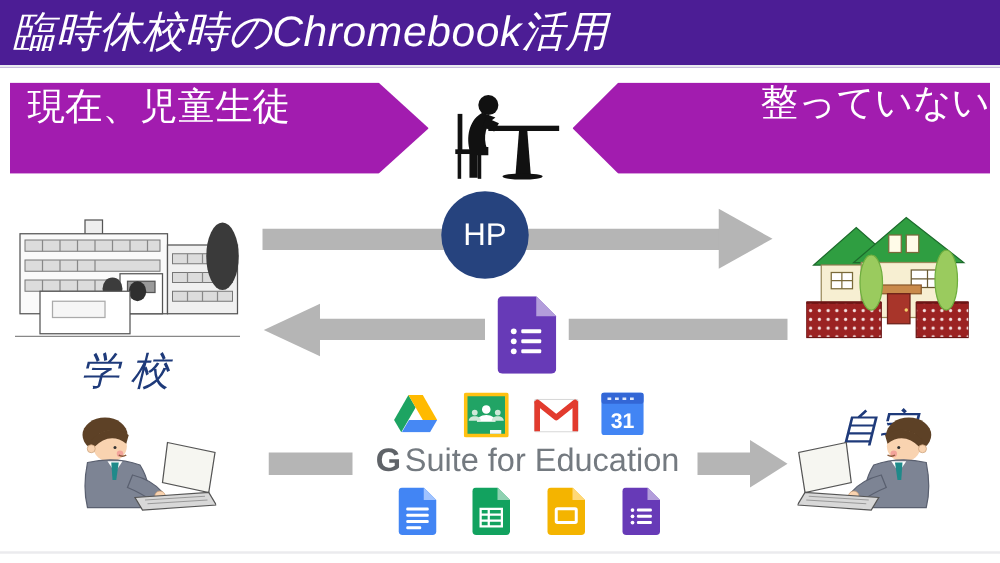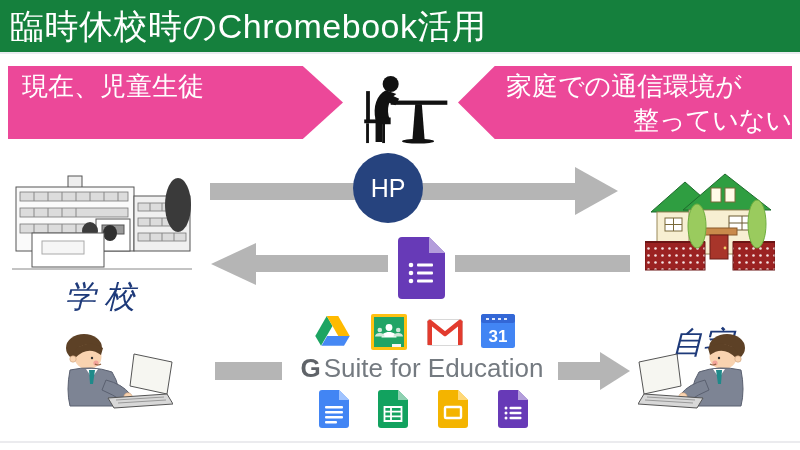--- a/index.html
+++ b/index.html
@@ -1,24 +1,24 @@
 <!DOCTYPE html>
 <html><head>
 <meta charset="utf-8">
 <style>
   html,body{margin:0;padding:0;background:#fff;}
   .slide{position:relative;width:800px;height:450px;background:#ffffff;overflow:hidden;
          font-family:"Liberation Sans",sans-serif;}
   
-  .titlebar{position:absolute;left:0;top:0;width:800px;height:52px;background:#15803d;
-            border-bottom:2px solid #e9ebf0;}
+  .titlebar{position:absolute;left:0;top:0;width:800px;height:52px;background:#4c1d95;
+            border-bottom:2px solid #e9ebf0;font-style:italic;}
   .titlebar h1{margin:0;padding:0 0 0 10px;font-size:34px;line-height:52px;font-weight:500;
                color:#ffffff;letter-spacing:0.5px;}
   
-  .banner{position:absolute;top:66px;height:73px;background:#ec4899;color:#fff;font-size:26px;line-height:34px;}
+  .banner{position:absolute;top:66px;height:73px;background:#a21caf;color:#fff;font-size:30px;line-height:34px;}
   .banner-left{left:8px;width:335px;clip-path:polygon(0 0,88% 0,100% 50%,88% 100%,0 100%);}
   .banner-right{left:458px;width:334px;clip-path:polygon(11% 0,100% 0,100% 100%,11% 100%,0 50%);}
   .banner .l1{padding:3px 0 0 14px;}
   .banner-left .l2{text-align:right;padding-right:48px;}
   .banner-right .l1{padding-left:48px;}
   .banner-right .l2{text-align:right;}
   
   .thinker{position:absolute;left:352px;top:76px;width:100px;height:68px;}
   
   .arrow-body{position:absolute;background:#b5b5b5;}
@@ -71,21 +71,20 @@
 
   <div class="titlebar">
     <h1>臨時休校時のChromebook活用</h1>
   </div>
 
   <div class="banner banner-left">
     <div class="l1">現在、児童生徒</div>
   </div>
 
   <div class="banner banner-right">
-    <div class="l1">家庭での通信環境が</div>
     <div class="l2">整っていない</div>
   </div>
 
   <svg class="thinker" viewBox="0 0 100 72">
     <g fill="#111">
       <rect x="12" y="16" width="4" height="32"></rect>
       <rect x="10" y="46" width="26" height="4"></rect>
       <rect x="12" y="50" width="3" height="21"></rect>
       <rect x="29" y="50" width="3" height="21"></rect>
       <circle cx="38" cy="8.5" r="8.5"></circle>

